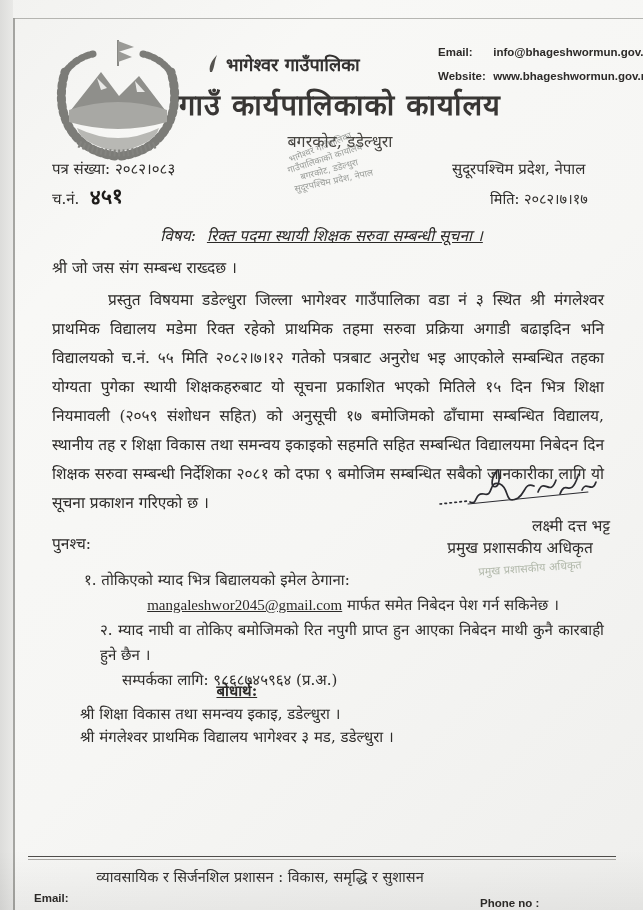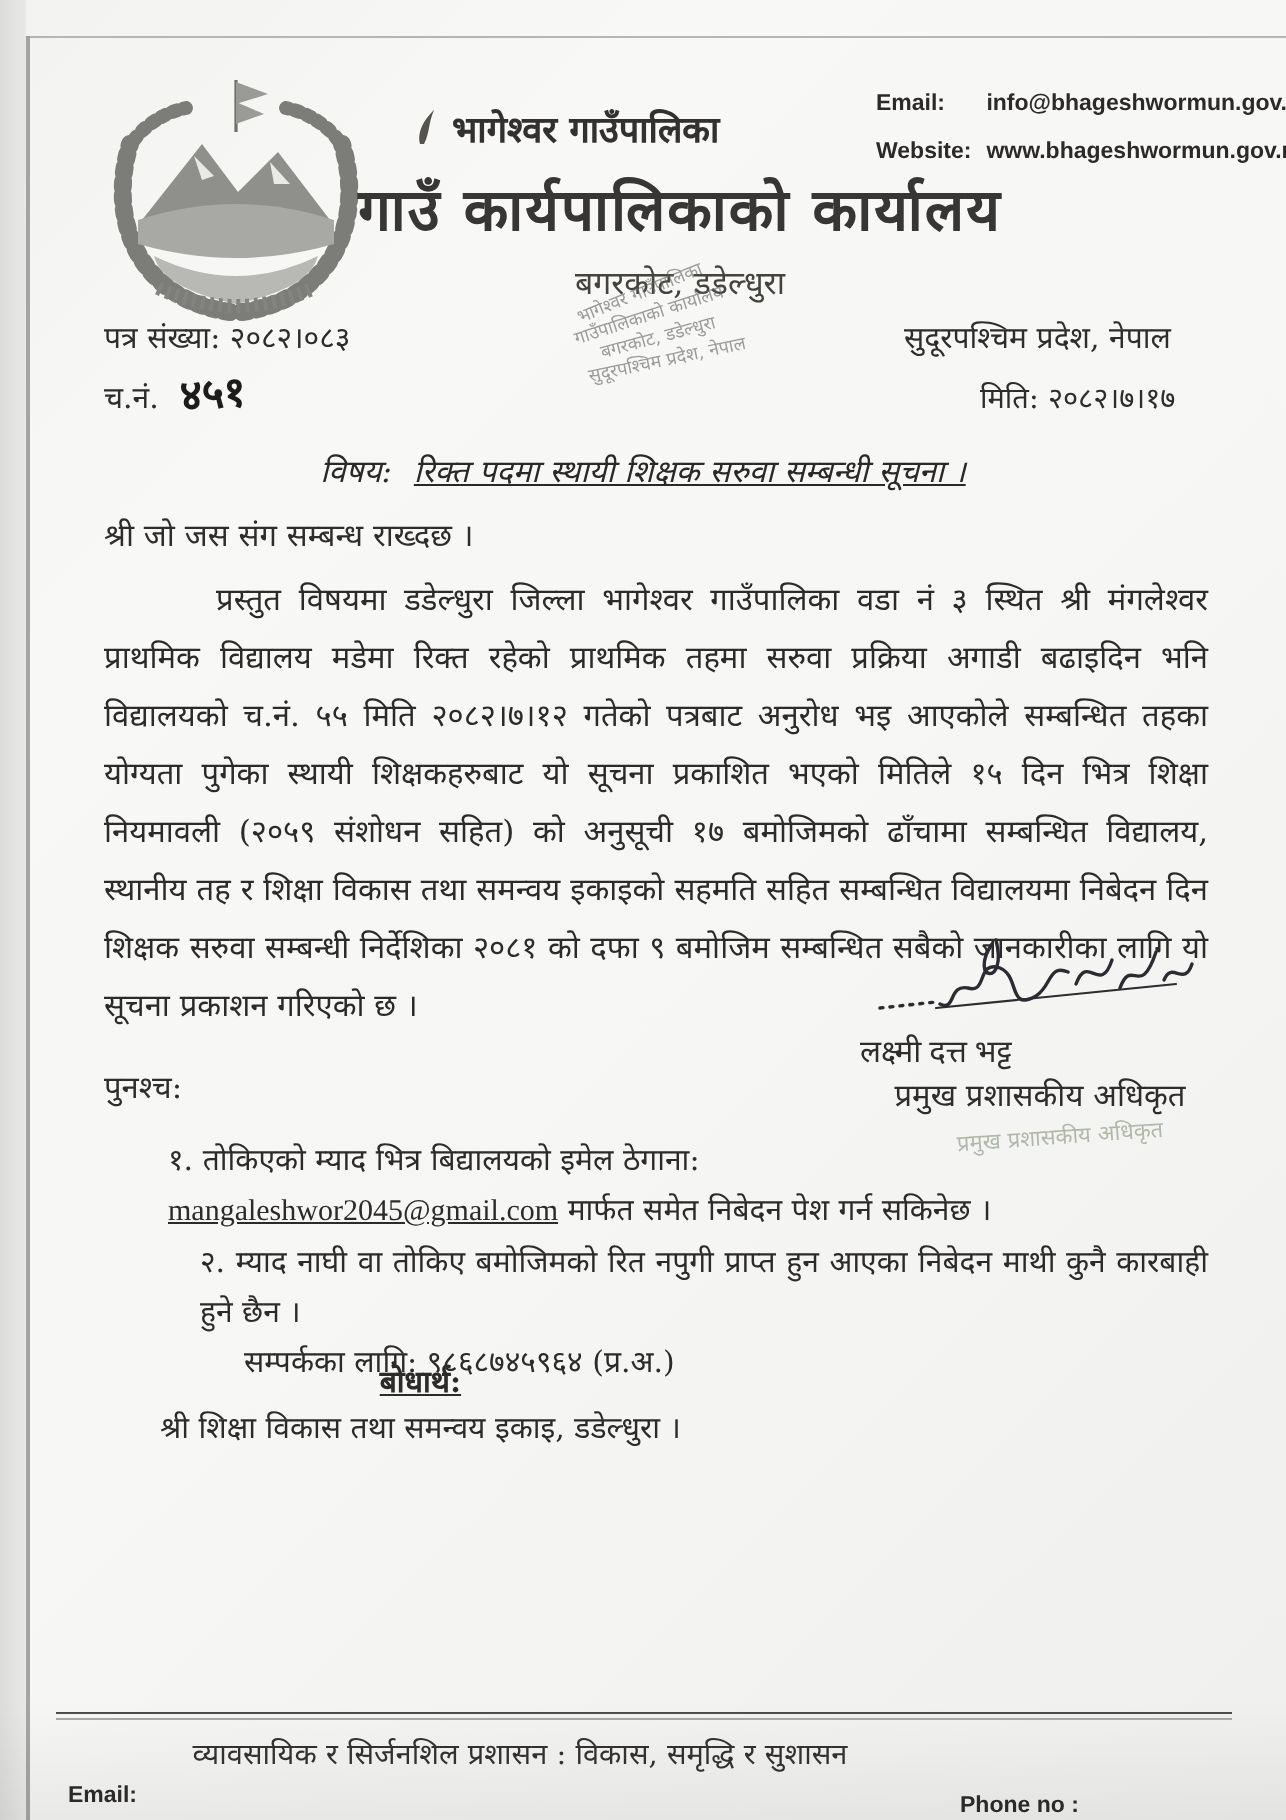--- a/index.html
+++ b/index.html
@@ -54,31 +54,31 @@
   .subject-row .subj-text{text-decoration:underline;margin-left:6px;text-align:right;}
 
   .greeting{position:absolute;left:52px;top:256px;font-size:15.5px;}
 
   .body-par{
     position:absolute;left:52px;top:286px;width:552px;
     font-size:15.5px;line-height:29px;text-align:justify;text-indent:56px;color:#2d2b29;
   }
 
   .sig-squiggle{position:absolute;left:438px;top:468px;width:160px;height:48px;}
-  .sig-name{position:absolute;left:430px;top:514px;width:180px;text-align:left;font-size:15.5px;font-family:Liberation Serif, serif;}
+  .sig-name{position:absolute;left:430px;top:514px;width:180px;text-align:right;font-size:15.5px;}
   .sig-role{position:absolute;left:412px;top:536px;width:216px;text-align:center;font-size:15.5px;}
   .sig-stamp-faint{
     position:absolute;left:440px;top:560px;width:180px;text-align:center;
     font-size:11px;color:rgba(122,134,112,0.55);transform:rotate(-4deg);white-space:nowrap;
   }
 
   .ps-label{position:absolute;left:52px;top:532px;font-size:15.5px;}
   .ps-list{position:absolute;left:84px;top:568px;width:520px;font-size:15px;line-height:25px;color:#2d2b29;}
   .ps-l1{white-space:nowrap;}
-  .ps-l2{white-space:nowrap;}
+  .ps-l2{margin-left:18px;white-space:nowrap;text-align:center;}
   .ps-email{font-family:"Liberation Serif", serif;text-decoration:underline;}
   .ps-l3{margin-left:16px;text-align:justify;}
   .ps-l4{margin-left:38px;white-space:nowrap;}
 
   .cc-block{position:absolute;left:80px;top:680px;font-size:15px;line-height:23px;color:#2d2b29;}
   .cc-label{text-decoration:underline;font-weight:bold;text-align:center;}
 
   .footer-rule{position:absolute;left:28px;top:856px;width:588px;border-top:1px solid #4e4c4a;}
   .footer-rule2{position:absolute;left:28px;top:859px;width:588px;border-top:1px solid #a8a6a2;}
   .slogan{position:absolute;left:0;top:866px;width:520px;text-align:center;font-size:14.5px;color:#33312f;}
@@ -190,20 +190,21 @@
     <div class="ps-l3">
       <span>२.</span>
       <span>म्याद नाघी वा तोकिए बमोजिमको रित नपुगी प्राप्त हुन आएका निबेदन माथी कुनै कारबाही हुने छैन ।</span>
     </div>
     <div class="ps-l4">सम्पर्कका लागि: ९८६८७४५९६४ (प्र.अ.)</div>
   </div>
 
   <div class="cc-block dev">
     <div class="cc-label">बोधार्थ:</div>
     <div>श्री शिक्षा विकास तथा समन्वय इकाइ, डडेल्धुरा ।</div>
+    <div>श्री मंगलेश्वर प्राथमिक विद्यालय भागेश्वर ३ मड, डडेल्धुरा ।</div>
   </div>
 
   <div class="footer-rule"></div>
   <div class="footer-rule2"></div>
   <div class="slogan dev">व्यावसायिक र सिर्जनशिल प्रशासन : विकास, समृद्धि र सुशासन</div>
   <div class="foot-email lat">Email:</div>
   <div class="foot-phone lat">Phone no :</div>
 
 </div>
 

